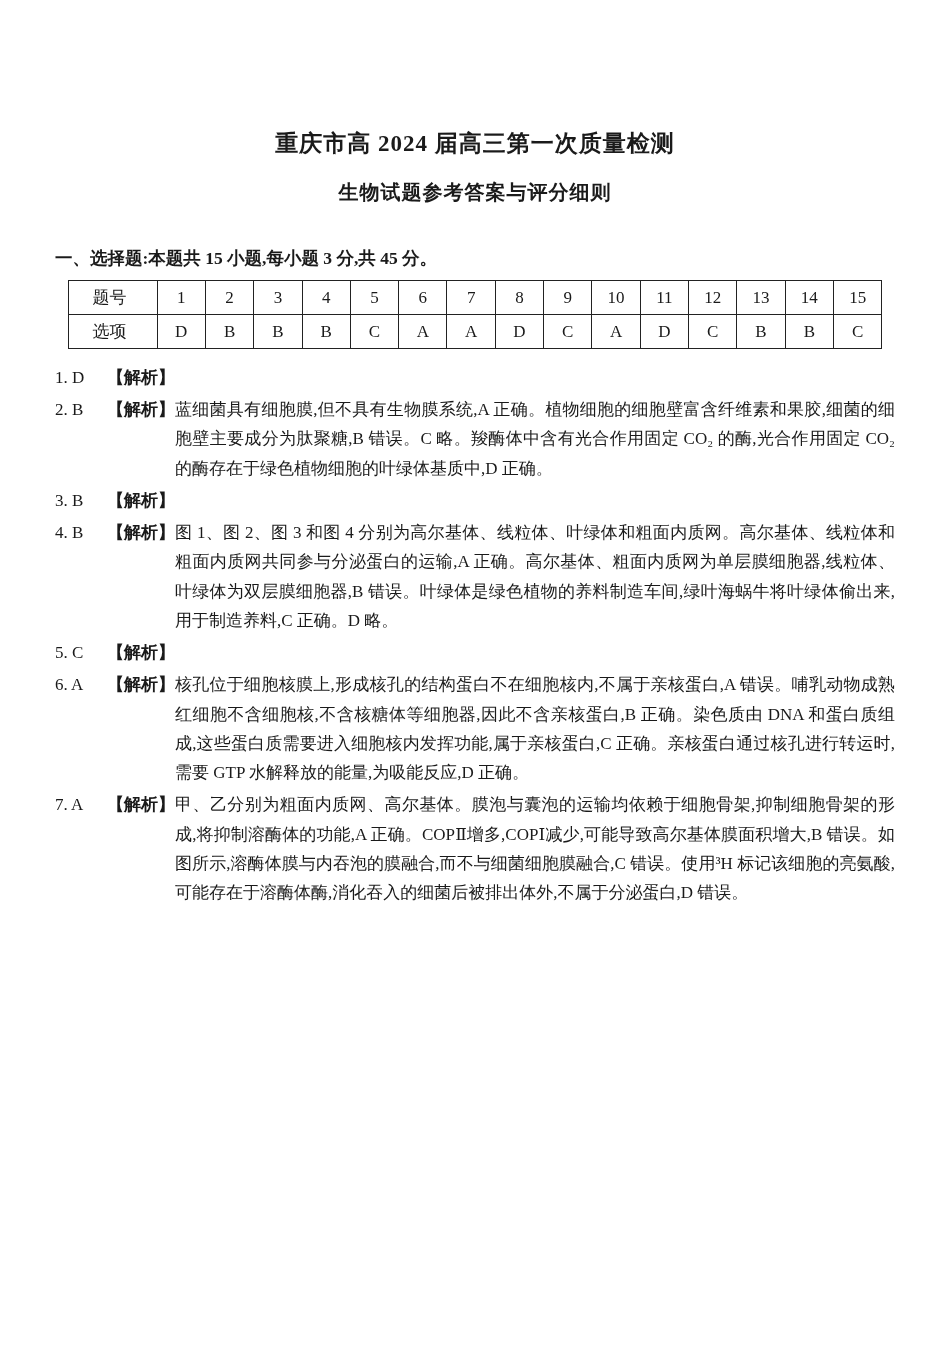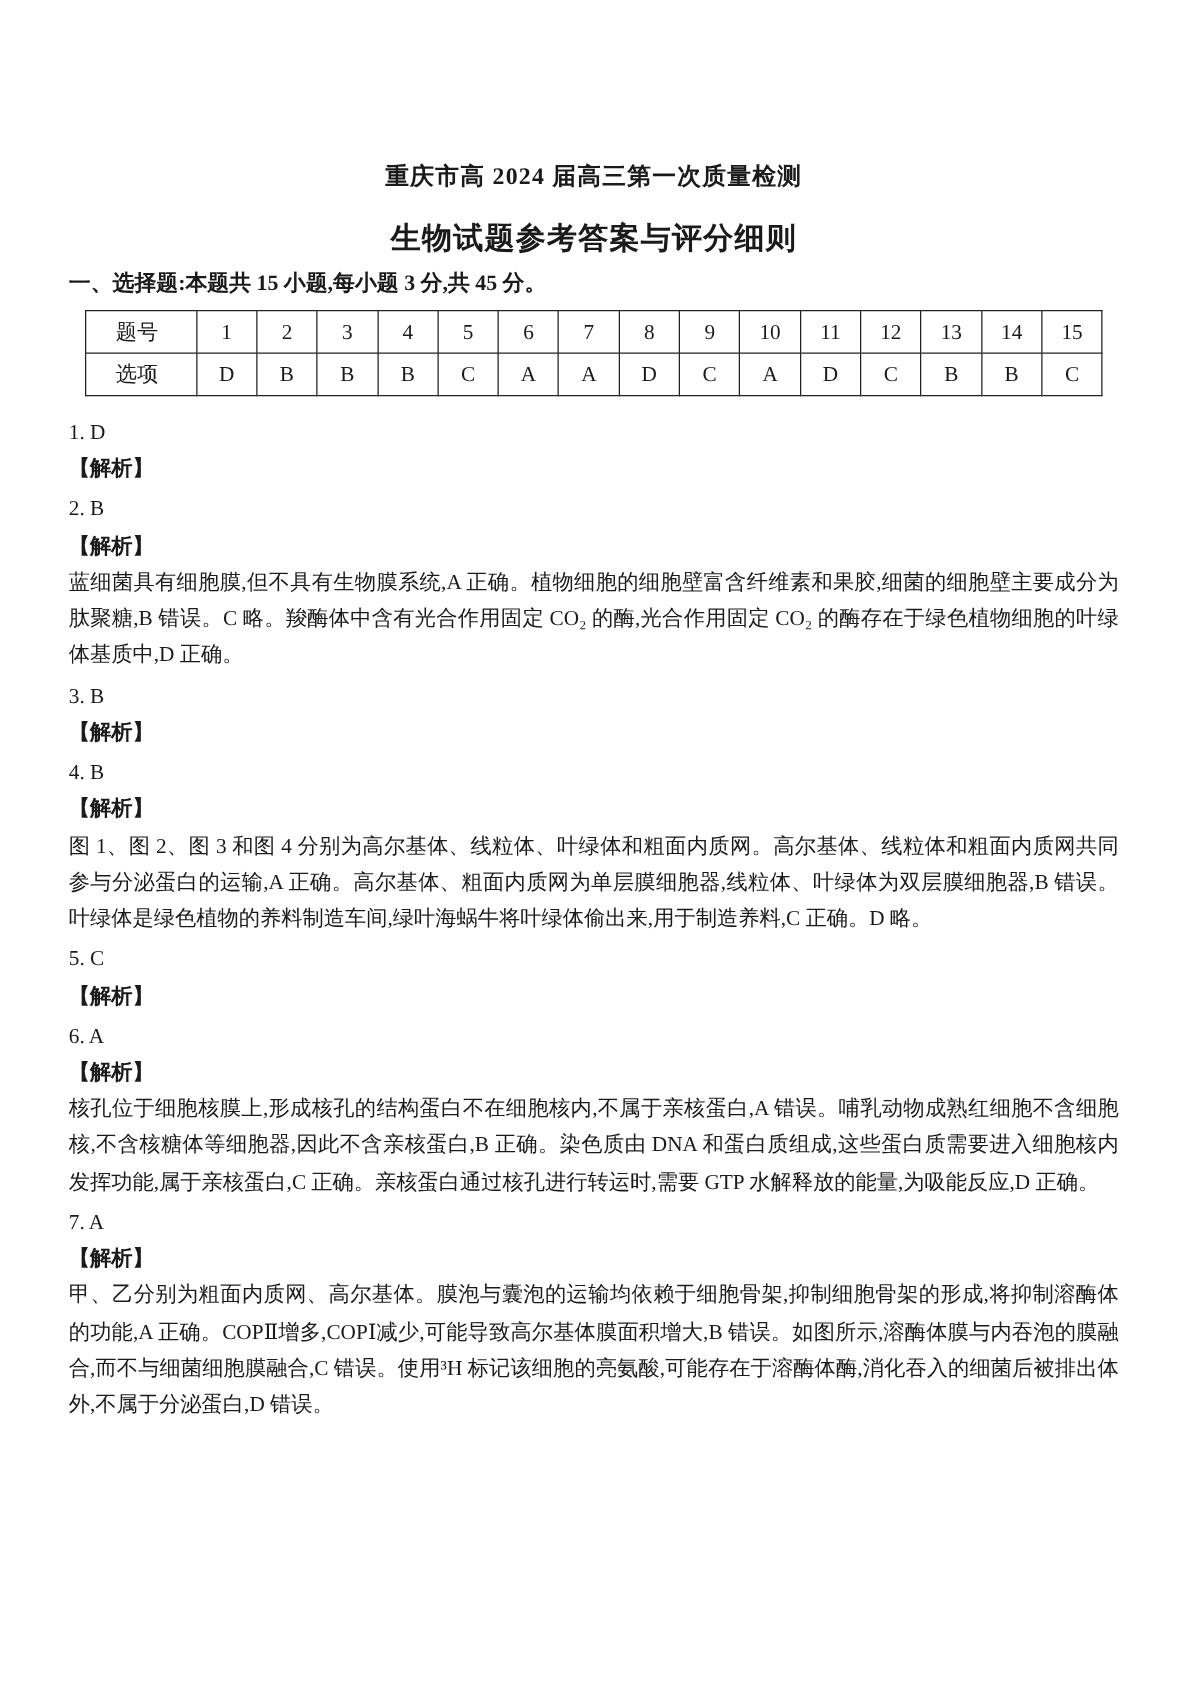--- a/index.html
+++ b/index.html
@@ -17,33 +17,33 @@
     position: relative;
     width: 950px;
     height: 1345px;
     box-sizing: border-box;
     padding: 128px 55px 0 55px;
     overflow: hidden;
   }
   .title {
     margin: 0;
     text-align: center;
-    font-size: 19px;
+    font-size: 23px;
     font-weight: bold;
     letter-spacing: 1px;
   }
   .subtitle {
     margin: 20px 0 0 0;
     text-align: center;
-    font-size: 24px;
+    font-size: 20px;
     font-weight: bold;
     letter-spacing: 1px;
   }
   .section-header {
-    margin-top: 8px;
+    margin-top: 40px;
     font-size: 17.5px;
     font-weight: bold;
   }
   table.answers {
     margin-top: 10px;
     width: 97%;
     margin-left: 1.5%;
     border-collapse: collapse;
     table-layout: fixed;
   }
@@ -62,21 +62,20 @@
   }
   .explanations {
     margin-top: 14px;
     font-size: 17px;
     line-height: 1.72;
   }
   .item {
     display: flex;
     align-items: flex-start;
     margin-bottom: 3px;
-    flex-direction: column;
   }
   .item-label {
     width: 52px;
     flex-shrink: 0;
   }
   .item-tag {
     flex-shrink: 0;
     font-weight: bold;
   }
   .item-text {

